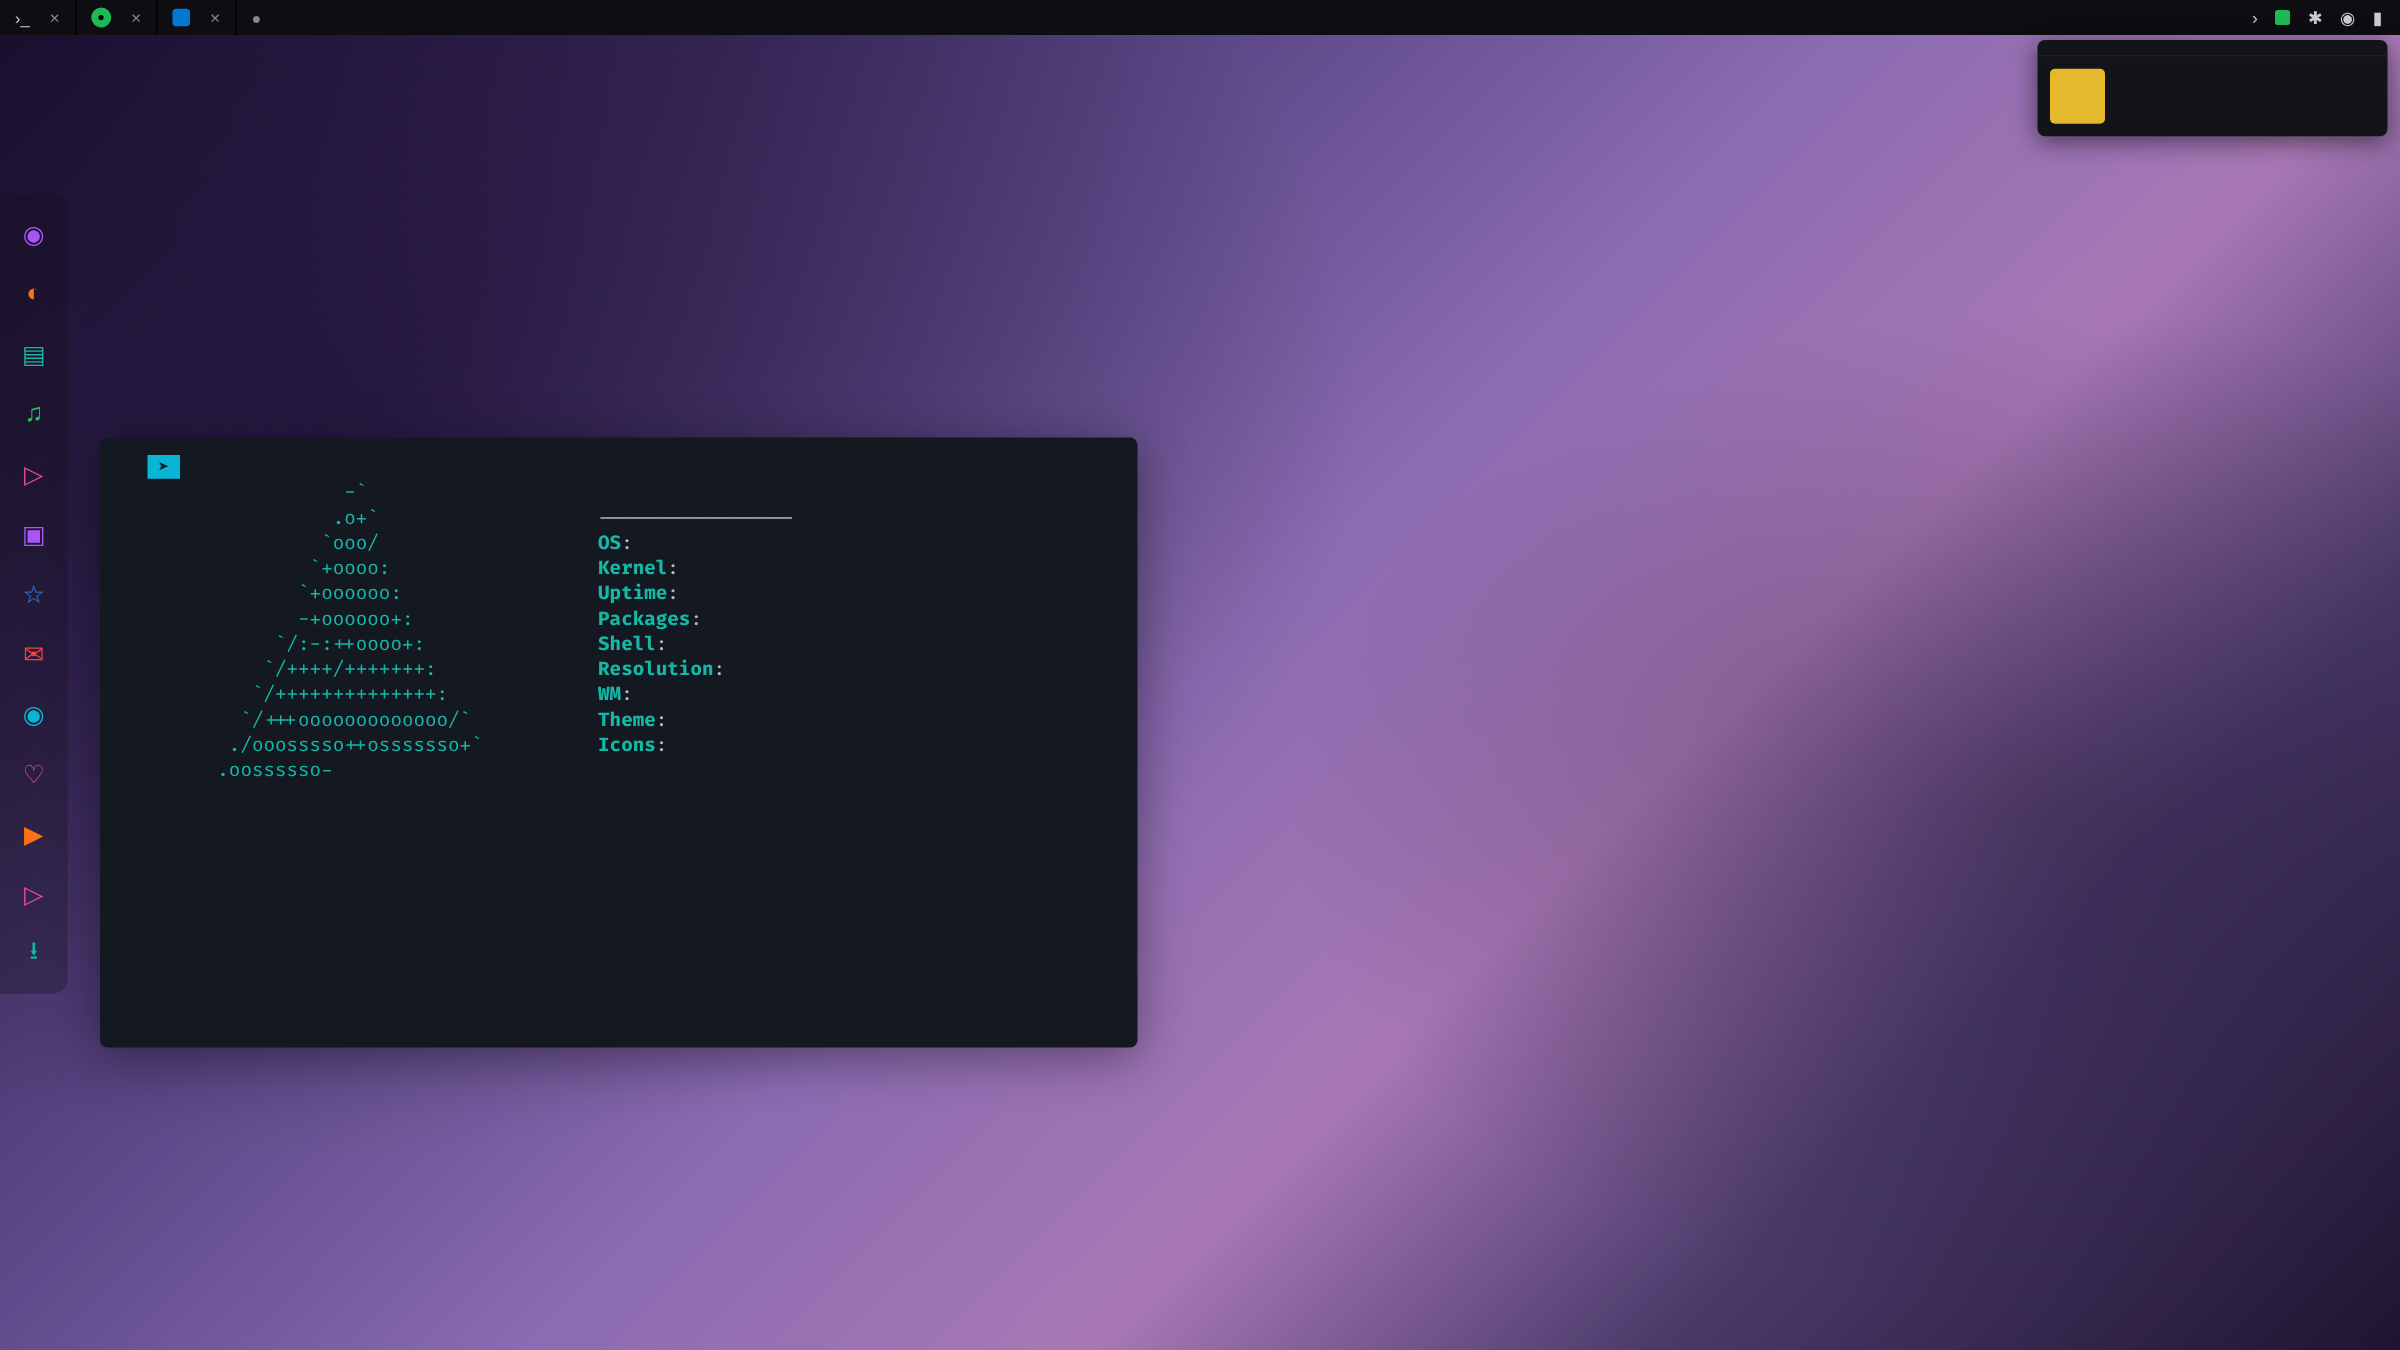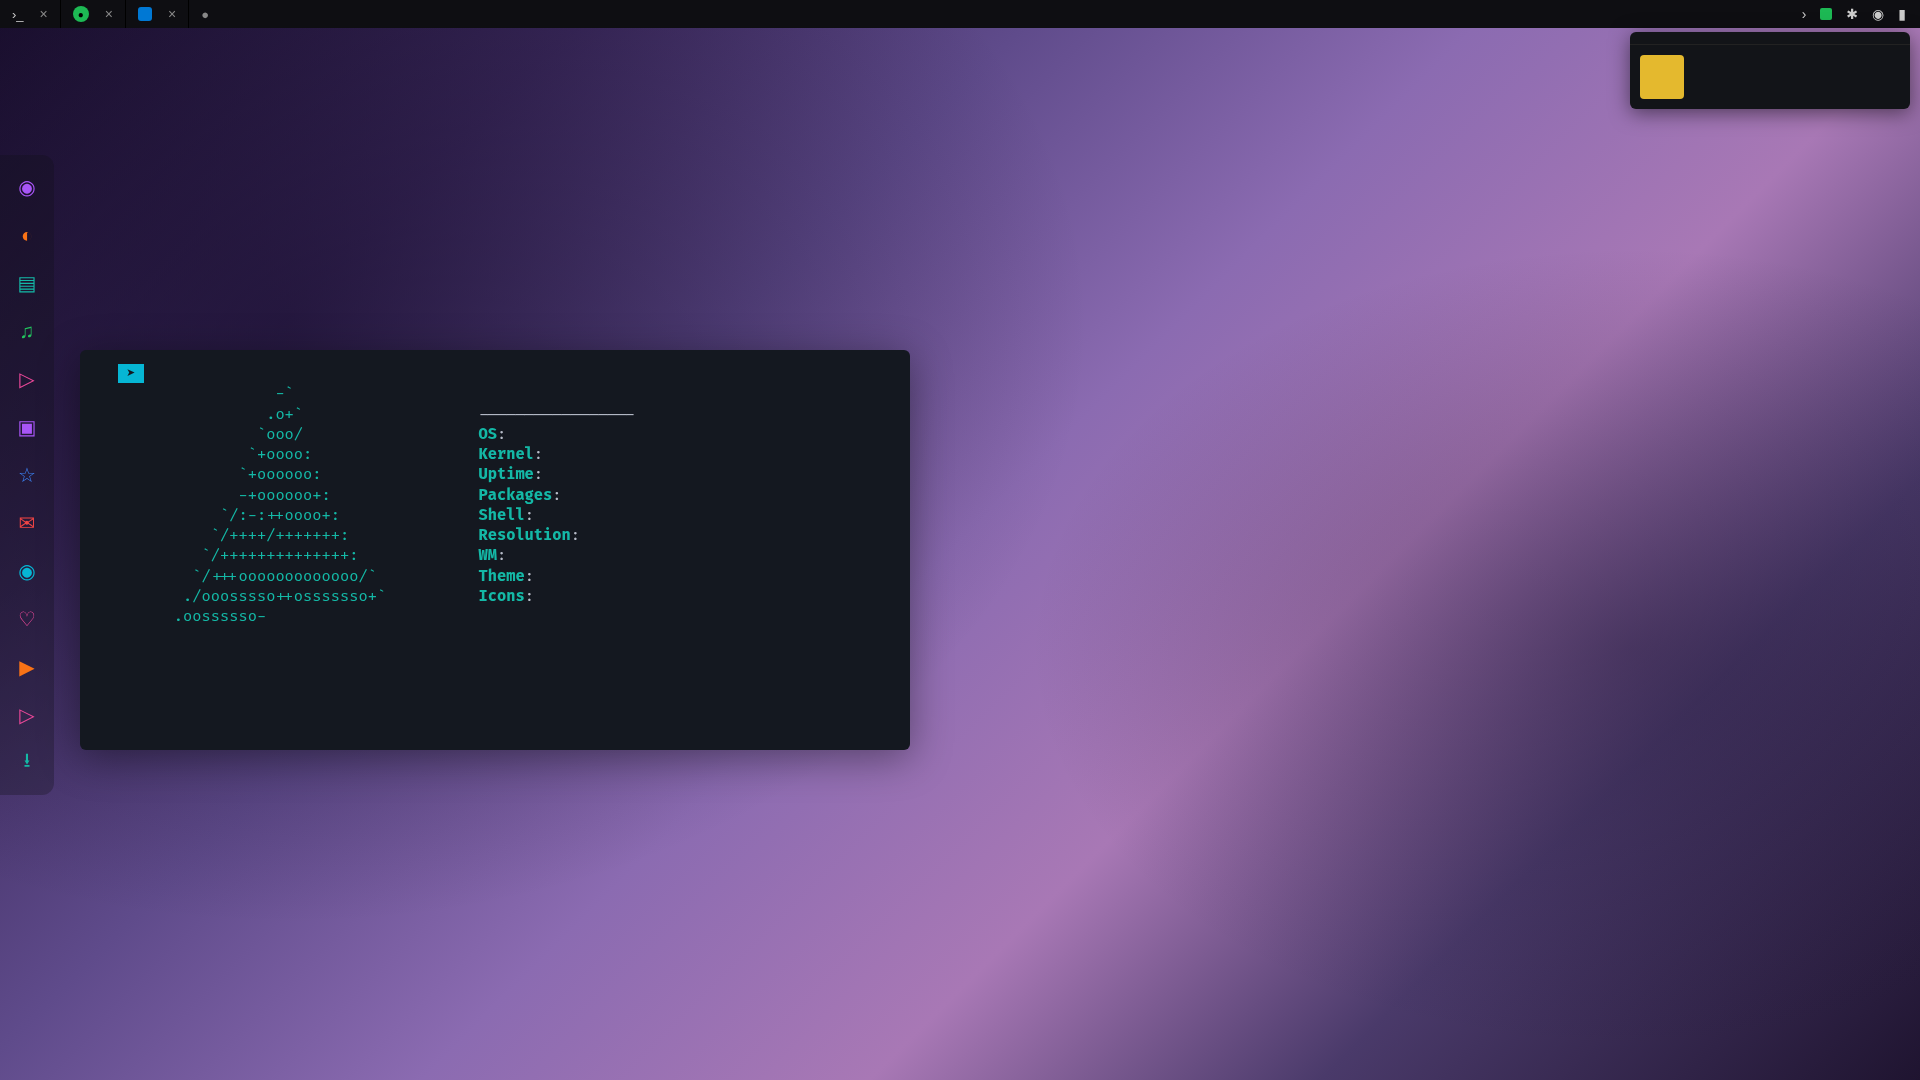--- a/index.html
+++ b/index.html
@@ -51,21 +51,21 @@
   position: absolute; left: 0; top: 155px; z-index: 90;
   width: 54px; background: rgba(15,15,22,0.3); border-radius: 0 12px 12px 0;
   display:flex; flex-direction:column; align-items:center; gap:20px; padding:18px 0;
 }
 .dock .icon { width:28px; height:28px; border-radius:6px; display:flex; align-items:center; justify-content:center; font-size:20px;}
 .c-purple{color:#a855f7;} .c-orange{color:#f97316;} .c-teal{color:#14b8a6;} .c-green{color:#22c55e;}
 .c-pink{color:#ec4899;} .c-blue{color:#3b82f6;} .c-red{color:#ef4444;} .c-cyan{color:#06b6d4;}
 
 .terminal {
   position: absolute; left: 80px; top: 350px; z-index: 50;
-  width: 830px; height: 400px;
+  width: 830px; height: 488px;
   background: #141820; border-radius: 6px;
   font-family: "Fira Code", monospace; font-size: 15px;
   color: #b8bdc9; padding: 14px 20px;
   box-shadow: 0 8px 40px rgba(0,0,0,0.4);
   white-space: pre; line-height: 1.35;
 }
 .prompt-user{color:#06b6d4;} .cmd{color:#3b82f6;}
 .nf-label{color:#14b8a6; font-weight:bold;} .nf-val{color:#b8bdc9;}
 .ascii{color:#14b8a6;}
 </style>

